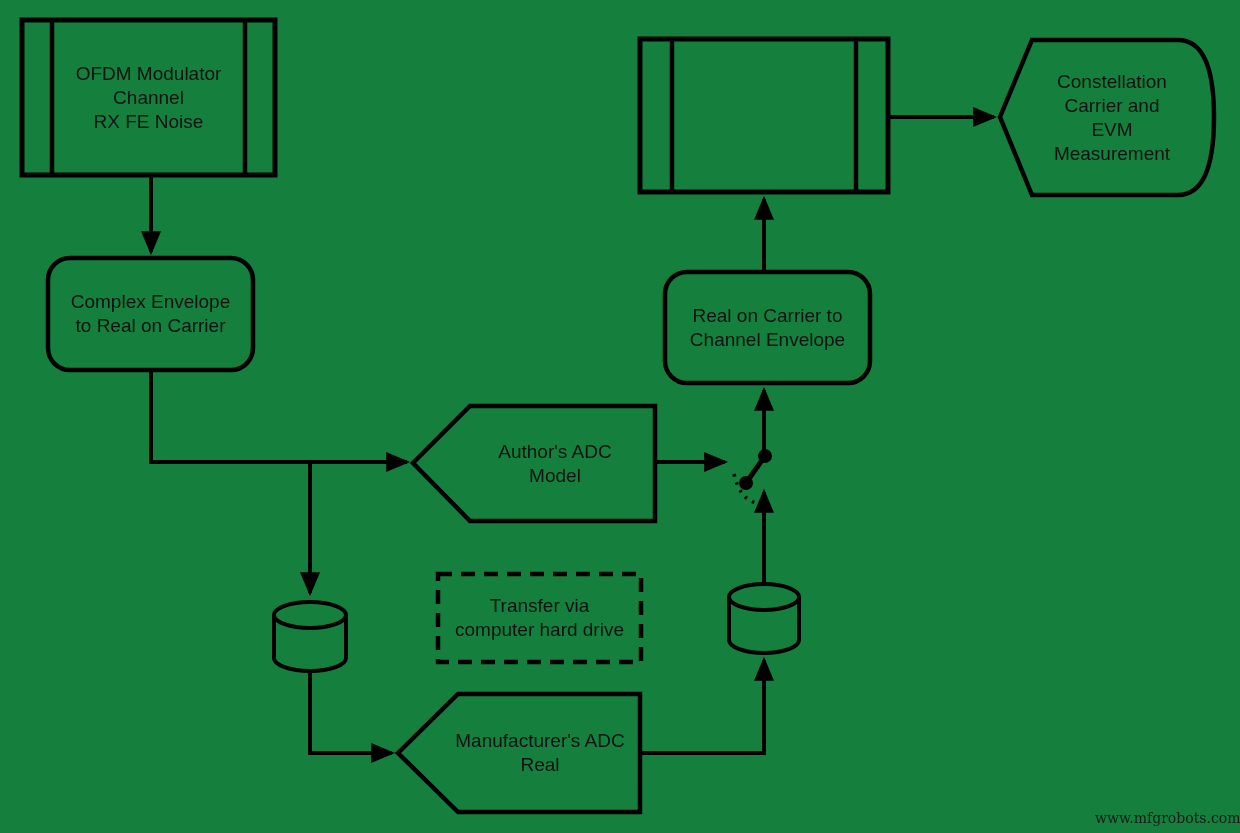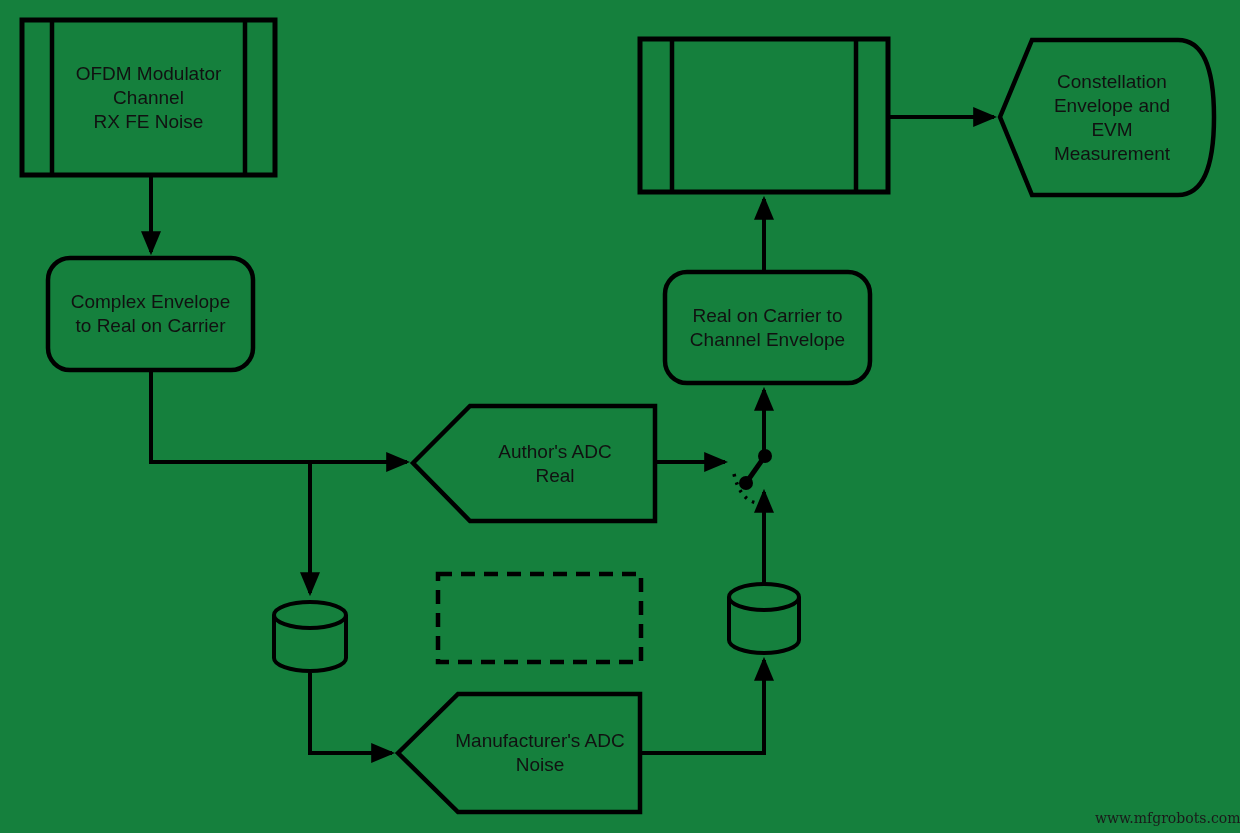--- a/index.html
+++ b/index.html
@@ -112,30 +112,32 @@
   </svg>
 
   <div class="label" style="left:52px; top:20px; width:193px; height:155px">OFDM Modulator
 Channel
 RX FE Noise</div>
 
   <div class="label" style="left:48px; top:258px; width:205px; height:112px">Complex Envelope
 to Real on Carrier</div>
 
   <div class="label" style="left:455px; top:406px; width:200px; height:115px">Author's ADC
-Real</div>
+Model</div>
 
+  <div class="label" style="left:438px; top:574px; width:203px; height:88px">Transfer via
+computer hard drive</div>
 
   <div class="label" style="left:440px; top:694px; width:200px; height:118px">Manufacturer's ADC
-Noise</div>
+Real</div>
 
   <div class="label" style="left:665px; top:272px; width:205px; height:111px">Real on Carrier to
 Channel Envelope</div>
 
 
   <div class="label" style="left:1028px; top:40px; width:168px; height:155px">Constellation
-Envelope and
+Carrier and
 EVM
 Measurement</div>
 
   <div class="watermark">www.mfgrobots.com</div>
 
 </div>
 
 </body></html>

